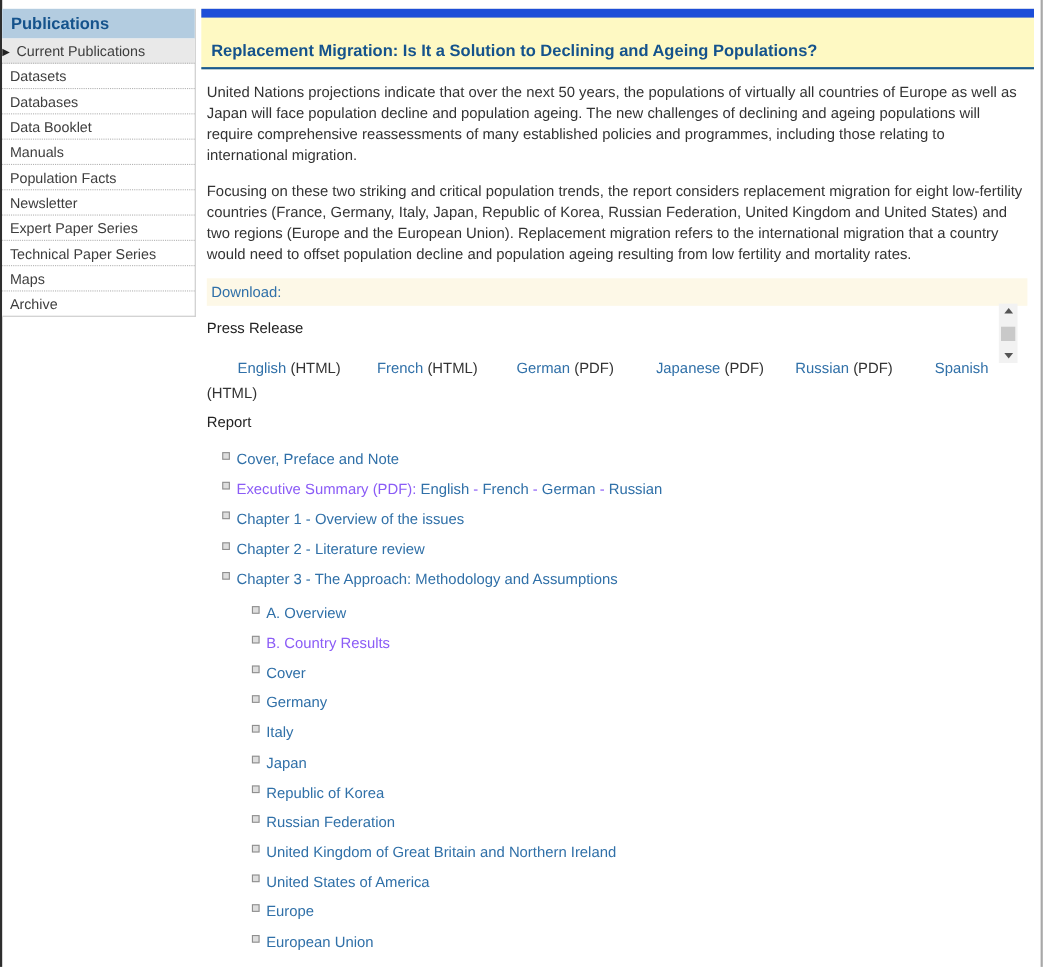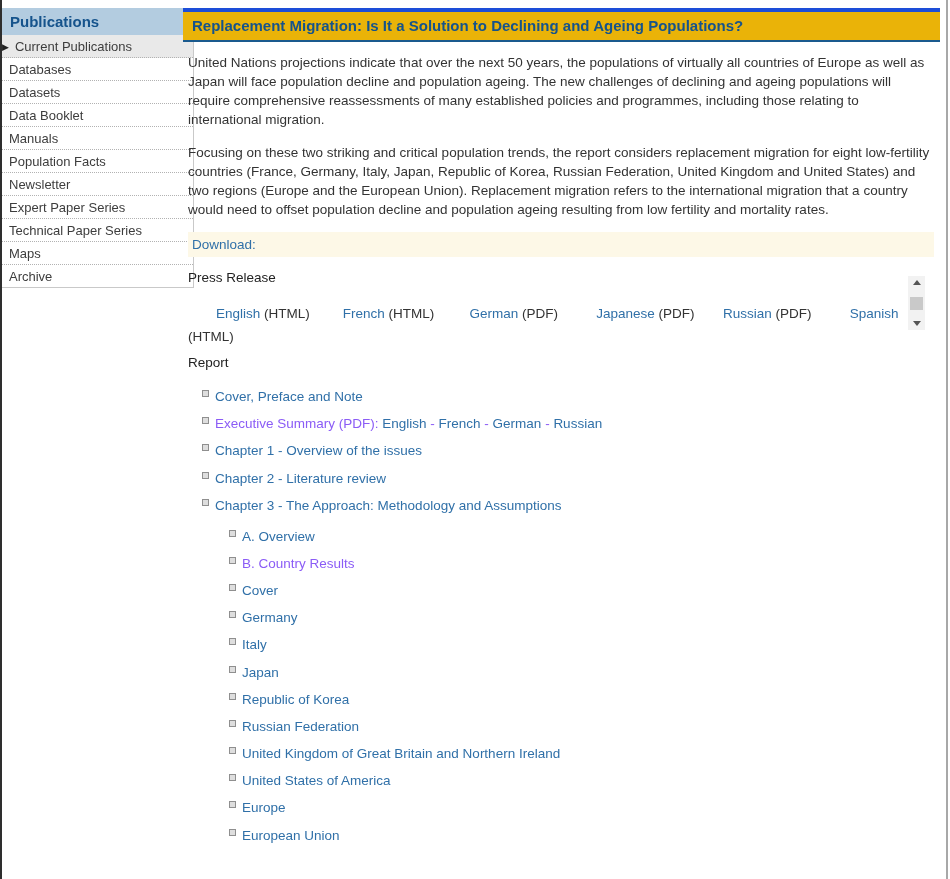--- a/index.html
+++ b/index.html
@@ -5,35 +5,35 @@
   * { margin:0; padding:0; box-sizing:border-box; }
   html,body { width:950px; height:879px; background:#ffffff; overflow:hidden;
     font-family:"Liberation Sans", sans-serif; }
   body { position:relative; }
 
   
   .edge-left  { position:absolute; left:0; top:0; width:2px; height:879px; background:#2e2e2e; }
   .edge-right { position:absolute; left:946px; top:0; width:2px; height:879px; background:#a8a8a8; }
 
   
-  .sidebar { position:absolute; left:2px; top:8px; width:192px;
+  .sidebar { position:absolute; left:2px; top:8px; width:176px;
     border-right:1px solid #c9c9c9; border-bottom:1px solid #c9c9c9; background:#fff; }
   .sidebar-header { background:#b3cce0; color:#15538c; font-weight:bold; font-size:15px;
     padding:5px 8px 5px 8px; }
   .sidebar-item { font-size:13px; color:#3d3d3d; padding:4px 6px 3px 7px;
     border-bottom:1px dotted #b2b2b2; cursor:pointer; }
   .sidebar-item.current { background:#e9e9e9; padding-left:0; }
   .sidebar-item .arr { display:inline-block; font-size:9px; color:#222; margin-right:6px;
     transform:translateY(-1px); }
   .sidebar-item:last-child { border-bottom:none; }
 
   
   .main { position:absolute; left:183px; top:8px; width:757px; }
-  .title-bar { border-top:4px solid #1d4ed8; border-bottom:2px solid #1a5a8e;
-    background:#eab308; color:#15538c; font-weight:bold; font-size:15px; padding:5px 9px 6px 9px; }
+  .title-bar { border-top:8px solid #1d4ed8; border-bottom:2px solid #1a5a8e;
+    background:#fef9c3; color:#15538c; font-weight:bold; font-size:15px; padding:22px 9px 6px 9px; }
   .content { position:relative; padding:11px 6px 0 5px; font-size:13.5px; color:#333;
     line-height:1.42; }
   .content p { margin:0 0 13px 0; }
 
   a.lnk { color:#3070a8; text-decoration:none; cursor:pointer; }
 
   .download-bar { background:#fdf8e7; padding:3px 4px; margin:2px 0 11px 0; font-size:13.5px; }
 
   .section-heading { color:#222; font-size:13.5px; margin:0 0 0 0; }
 
@@ -71,22 +71,22 @@
 <body>
 
 <div class="edge-left"></div>
 <div class="edge-right"></div>
 
 <div class="sidebar">
   <div class="sidebar-header">Publications</div>
   <div class="sidebar-item current">
     <span class="arr">▶</span><span>Current Publications</span>
   </div>
+  <div class="sidebar-item">Datasets</div>
   <div class="sidebar-item">Databases</div>
-  <div class="sidebar-item">Datasets</div>
   <div class="sidebar-item">Data Booklet</div>
   <div class="sidebar-item">Manuals</div>
   <div class="sidebar-item">Population Facts</div>
   <div class="sidebar-item">Newsletter</div>
   <div class="sidebar-item">Expert Paper Series</div>
   <div class="sidebar-item">Technical Paper Series</div>
   <div class="sidebar-item">Maps</div>
   <div class="sidebar-item">Archive</div>
 </div>
 

